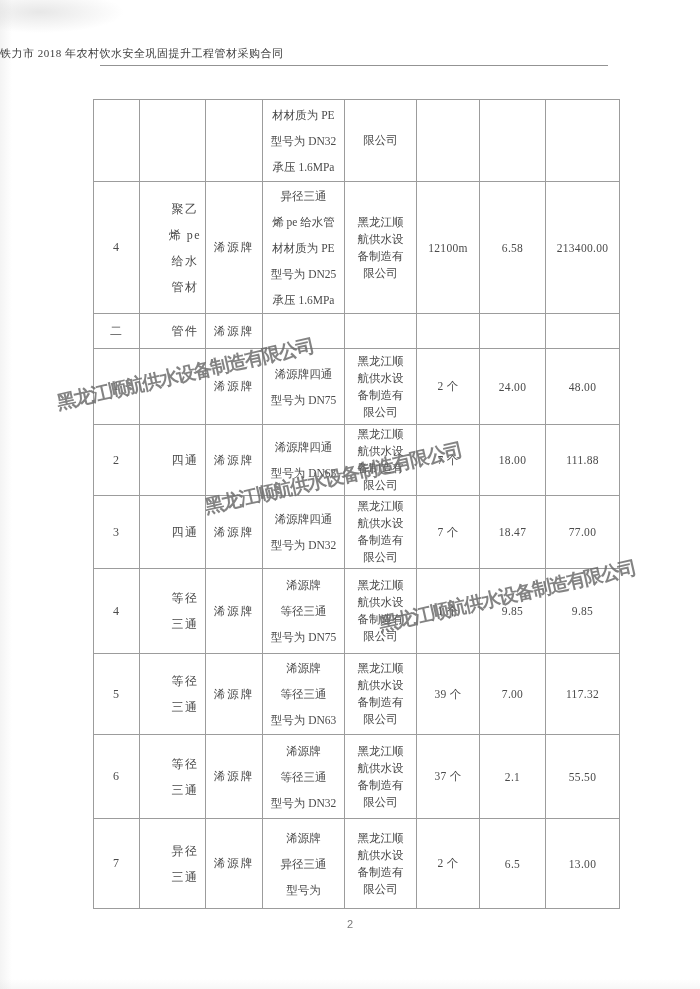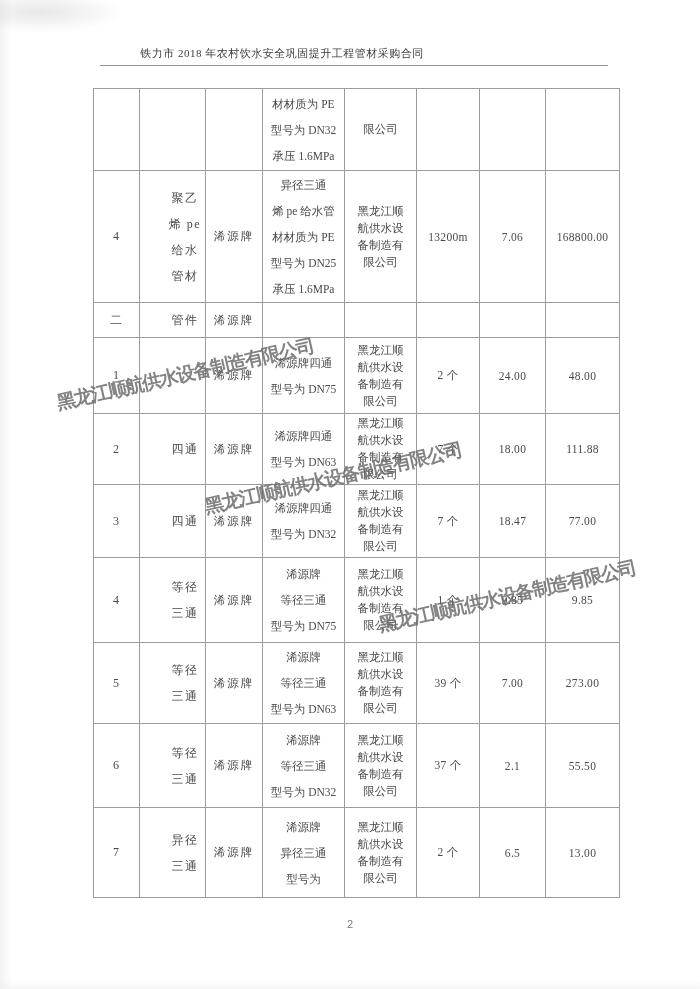--- a/index.html
+++ b/index.html
@@ -13,31 +13,31 @@
   }
   .sheet{position:absolute;inset:0;
     background:
       radial-gradient(ellipse 120px 30px at 40px 12px, rgba(160,160,160,0.25), rgba(160,160,160,0) 70%),
       linear-gradient(90deg, rgba(210,210,210,0.25) 0, rgba(255,255,255,0) 12px),
       linear-gradient(0deg, rgba(215,215,215,0.2) 0, rgba(255,255,255,0) 10px),
       #ffffff;
   }
   .title{
     position:absolute;top:45px;left:0;width:564px;
-    text-align:center;
+    text-align:left;
     font-size:11px;line-height:16px;
     letter-spacing:0.5px;
     color:#3d3d3d;
   }
   .rule{
     position:absolute;top:65px;left:100px;width:508px;height:1px;
     background:#6f6f6f;opacity:0.75;
   }
   table.contract{
-    position:absolute;left:93px;top:88px;
+    position:absolute;left:93px;top:99px;
     border-collapse:collapse;table-layout:fixed;
     font-size:12px;color:#4a4a4a;padding-left:12px;
   }
   table.contract td{
     border:1px solid #9c9c9c;
     text-align:center;vertical-align:middle;
     padding:0;overflow:hidden;
   }
   td .cb{margin:0 auto;}
   td[data-cell="no"]{letter-spacing:1px;}
@@ -136,27 +136,27 @@
               <div>烯 pe 给水管</div>
               <div>材材质为 PE</div>
               <div>型号为 DN25</div>
               <div>承压 1.6MPa</div>
             </div>
           </td>
       <td data-cell="manufacturer">
             <div class="cb">黑龙江顺航供水设备制造有限公司</div>
           </td>
       <td data-cell="qty">
-            <div class="cb">13200m</div>
-          </td>
-      <td data-cell="price">
-            <div class="cb">7.06</div>
-          </td>
-      <td data-cell="total">
-            <div class="cb">168800.00</div>
+            <div class="cb">12100m</div>
+          </td>
+      <td data-cell="price">
+            <div class="cb">6.58</div>
+          </td>
+      <td data-cell="total">
+            <div class="cb">213400.00</div>
           </td>
     </tr>
         <tr style="height: 35px;">
       <td data-cell="no">
             <div class="cb">二</div>
           </td>
       <td data-cell="name">
             <div class="cb">
               <div>管件</div>
             </div>
@@ -325,21 +325,21 @@
       <td data-cell="manufacturer">
             <div class="cb">黑龙江顺航供水设备制造有限公司</div>
           </td>
       <td data-cell="qty">
             <div class="cb">39 个</div>
           </td>
       <td data-cell="price">
             <div class="cb">7.00</div>
           </td>
       <td data-cell="total">
-            <div class="cb">273.00</div>
+            <div class="cb">117.32</div>
           </td>
     </tr>
         <tr style="height: 84px;">
       <td data-cell="no">
             <div class="cb">6</div>
           </td>
       <td data-cell="name">
             <div class="cb">
               <div>等径三通</div>
             </div>

